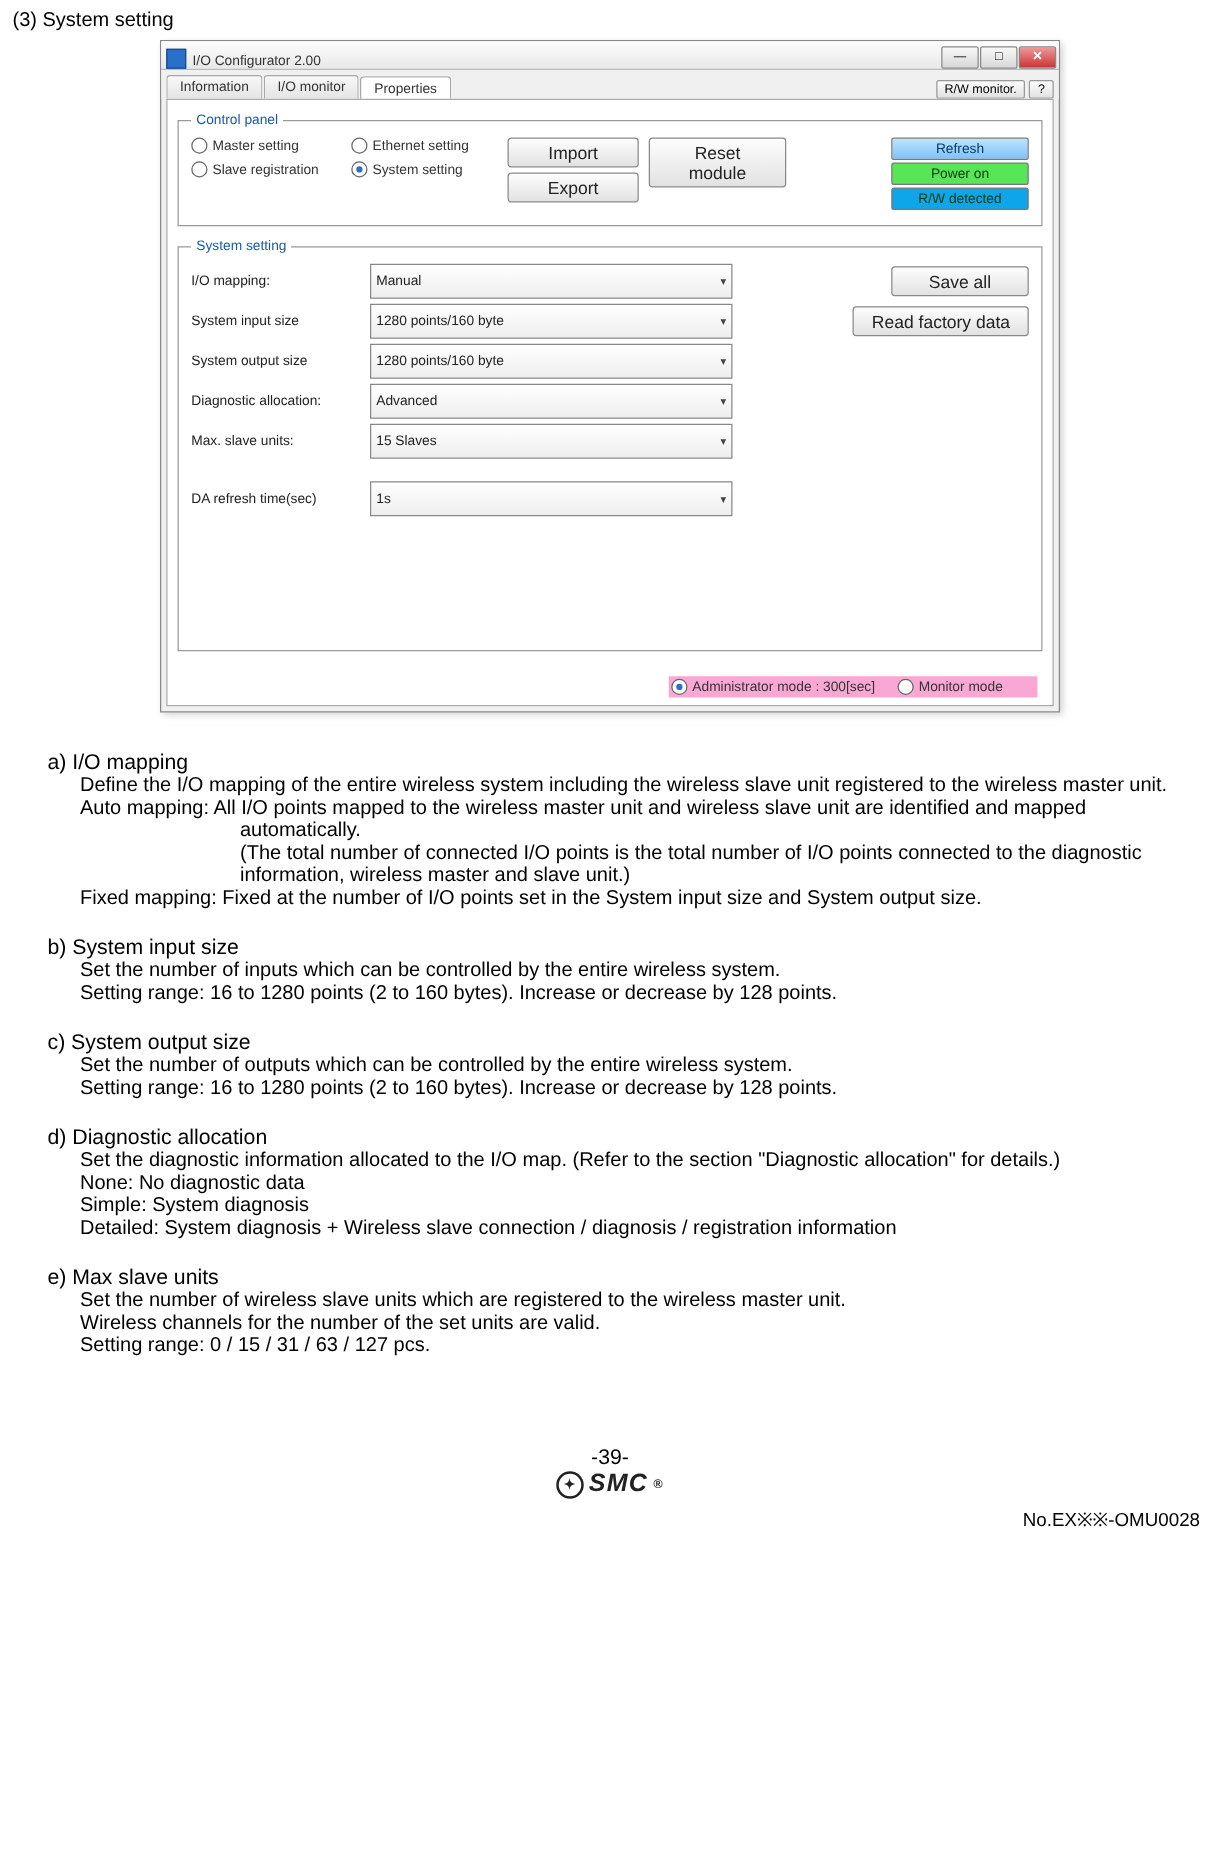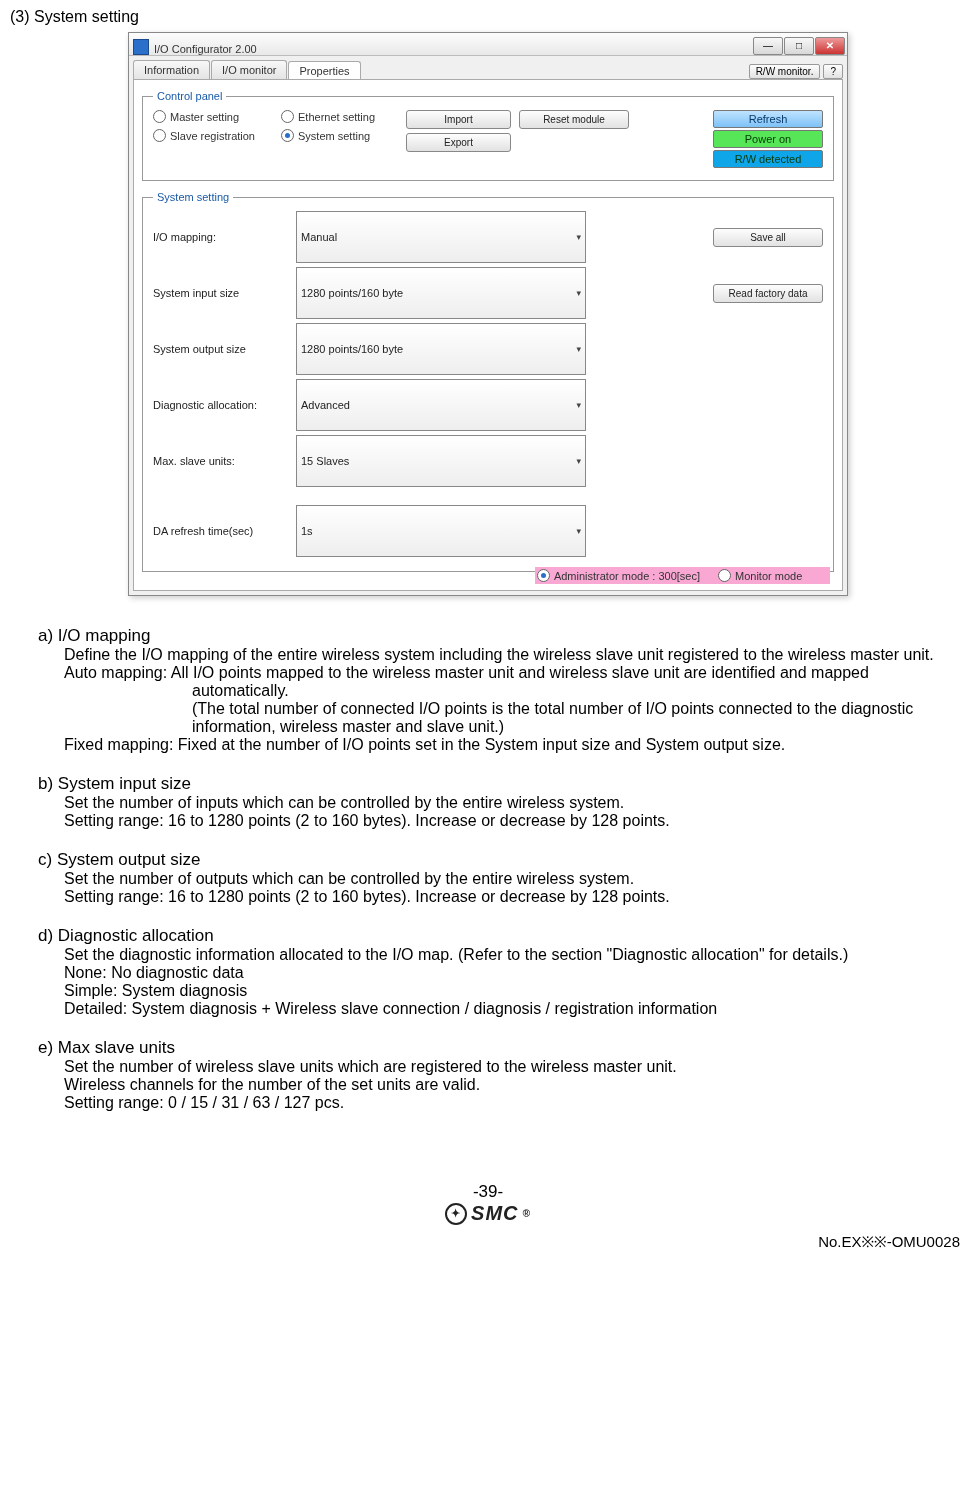--- a/index.html
+++ b/index.html
@@ -149,21 +149,21 @@
   }
   .btn {
     padding: 3px 14px;
     border: 1px solid #888;
     background: linear-gradient(#fdfdfd,#e2e2e2);
     border-radius: 3px;
     color: #222;
     text-align: center;
     min-width: 90px;
     box-sizing: border-box;
-    font-size: 10px;
+    font-size: 14px;
   }
   .status-btn {
     width: 100px;
     padding: 2px 4px;
     border: 1px solid #777;
     border-radius: 2px;
     text-align: center;
     font-size: 11px;
     margin-bottom: 2px;
   }
@@ -188,21 +188,21 @@
     width: 135px;
     color: #222;
   }
   .dropdown {
     flex: 0 0 280px;
     border: 1px solid #888;
     background: linear-gradient(#fff,#eee);
     height: 18px;
     display: flex;
     align-items: center;
-    padding: 16px 4px;
+    padding: 4px 4px;
     position: relative;
     color: #222;
   }
   .dropdown::after {
     content: "▾";
     position: absolute;
     right: 4px;
     font-size: 9px;
     color: #444;
   }

